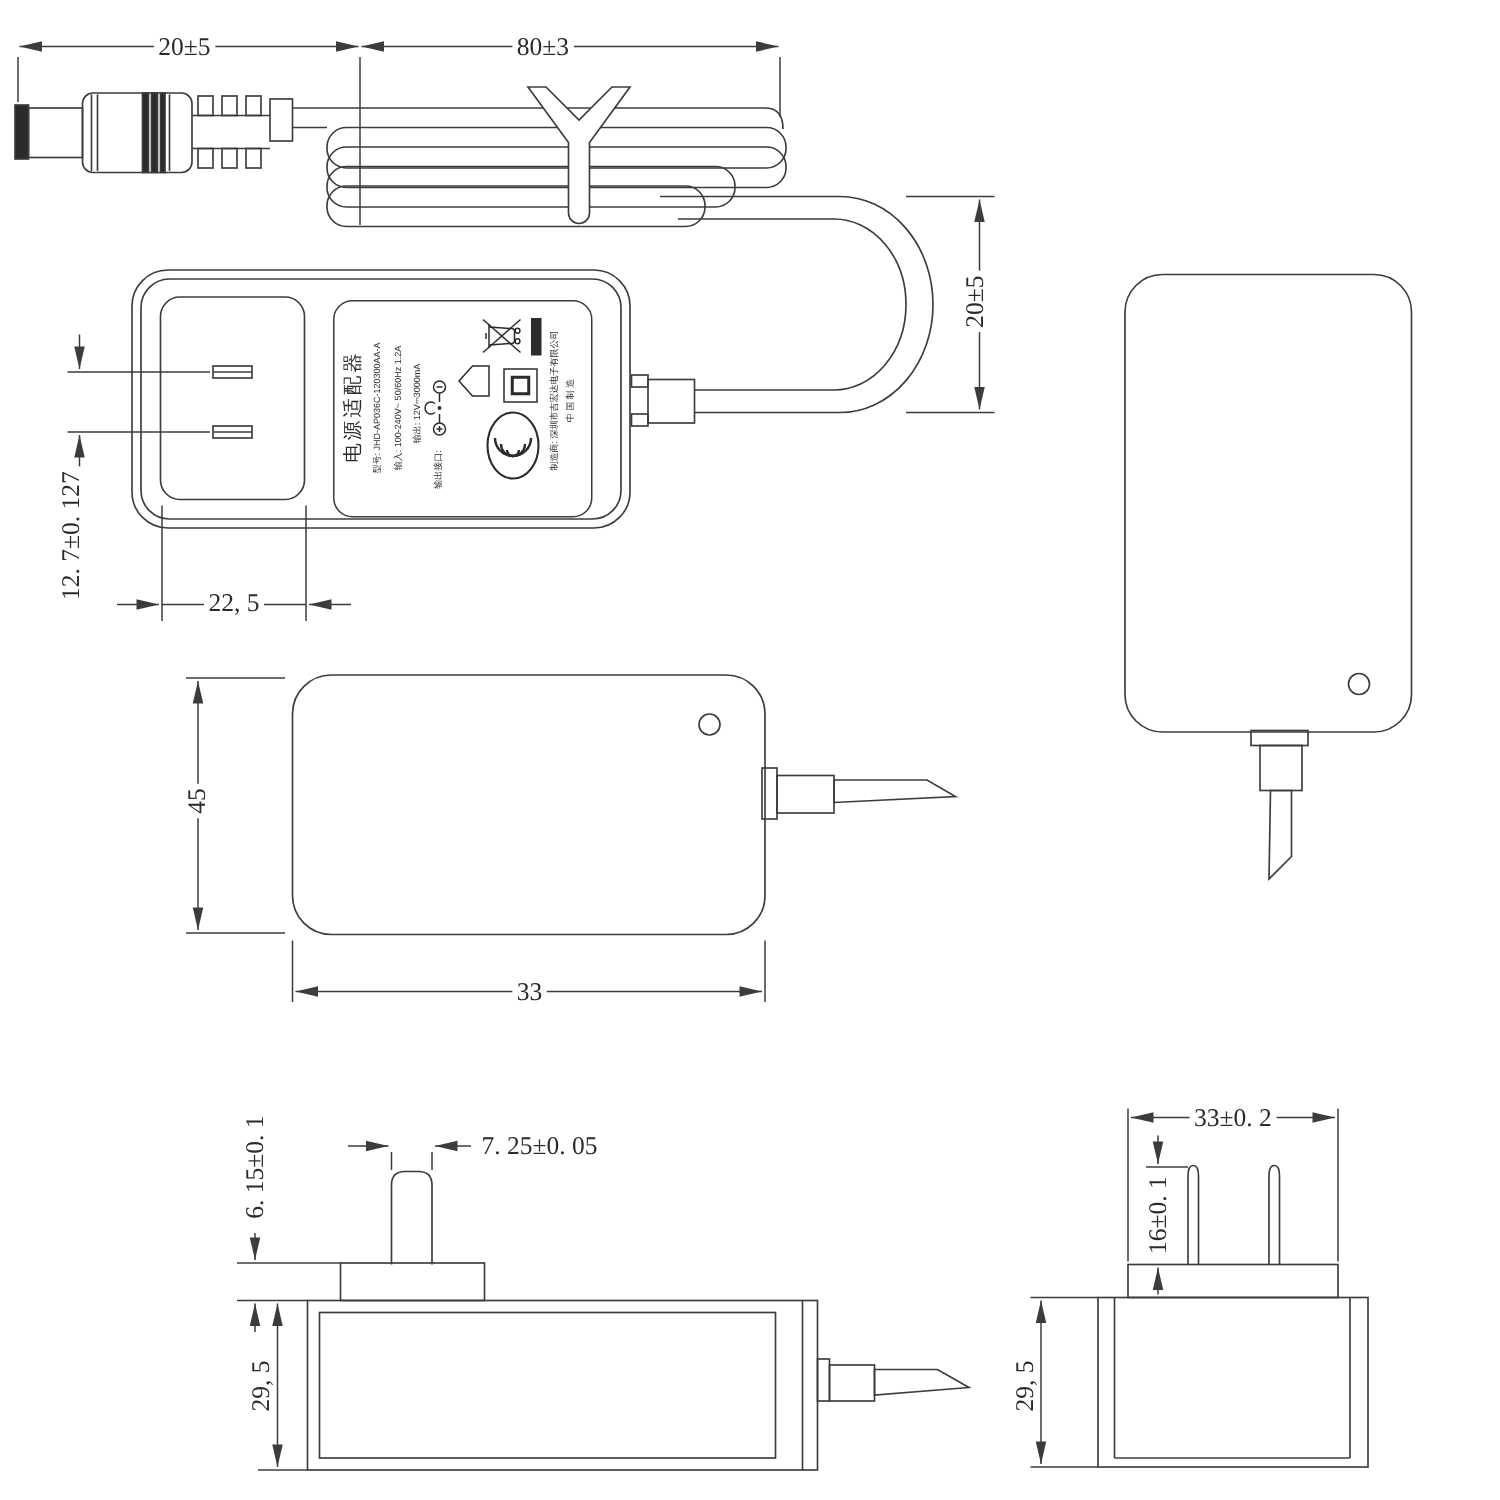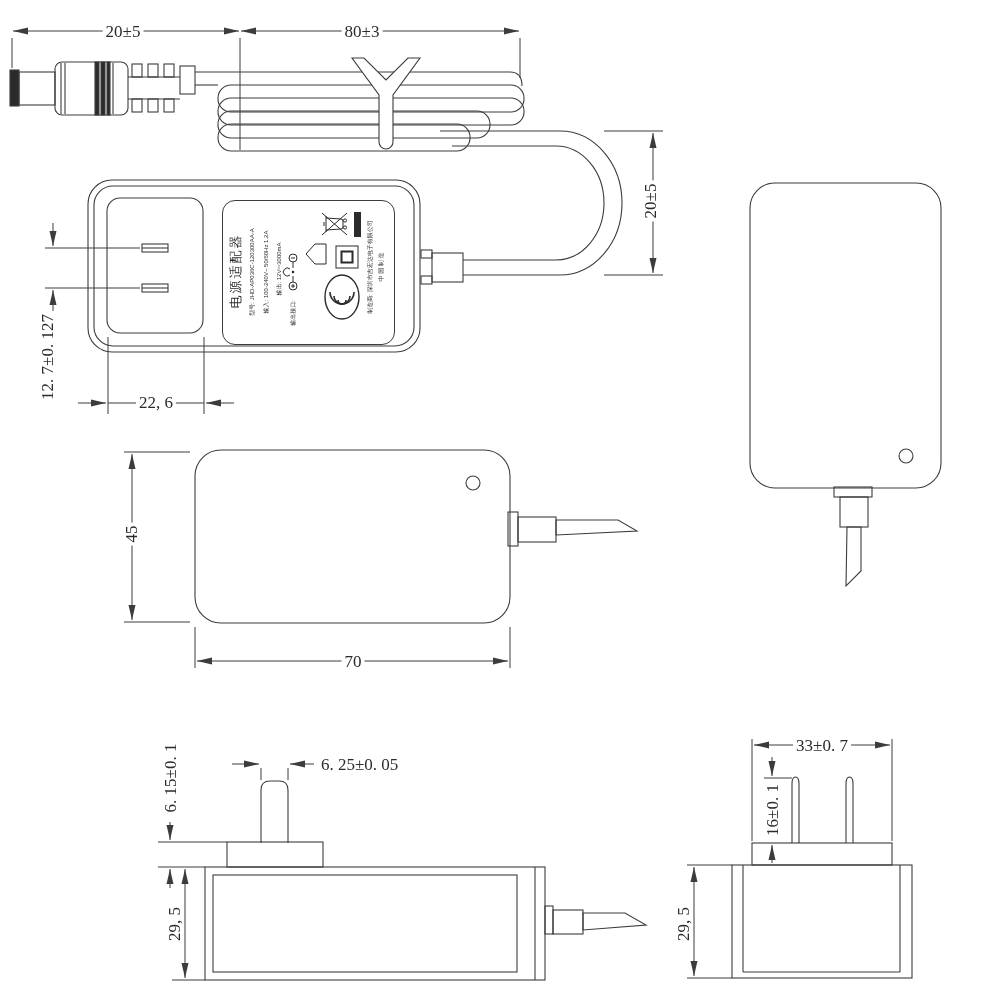--- a/index.html
+++ b/index.html
@@ -266,21 +266,21 @@
   <div class="lcol" style="left:56px;top:68px">输出: 12V⎓3000mA</div>
   <div class="lcol" style="left:70px;top:112px">输出接口:</div>
   <div class="lcol tiny" style="left:147px;top:66px">制造商: 深圳市吉宏达电子有限公司</div>
   <div class="lcol tiny" style="left:158px;top:66px">中 国 制 造</div>
 </div>
 
 <div class="dim" style="left:123px;top:31px">20±5</div>
 <div class="dim" style="left:362px;top:31px">80±3</div>
 <div class="dim v" style="left:650px;top:201px">20±5</div>
 <div class="dim v" style="left:47px;top:357px">12. 7±0. 127</div>
-<div class="dim" style="left:156px;top:402px">22, 6</div>
+<div class="dim" style="left:156px;top:402px">22, 5</div>
 <div class="dim v" style="left:131px;top:534px">45</div>
-<div class="dim" style="left:353px;top:661px">70</div>
-<div class="dim la" style="left:318px;top:764px">6. 25±0. 05</div>
+<div class="dim" style="left:353px;top:661px">33</div>
+<div class="dim la" style="left:318px;top:764px">7. 25±0. 05</div>
 <div class="dim v" style="left:170px;top:778px">6. 15±0. 1</div>
 <div class="dim v" style="left:174px;top:924px">29, 5</div>
-<div class="dim" style="left:822px;top:745px">33±0. 7</div>
+<div class="dim" style="left:822px;top:745px">33±0. 2</div>
 <div class="dim v" style="left:772px;top:810px">16±0. 1</div>
 <div class="dim v" style="left:683px;top:924px">29, 5</div>
 
 </body></html>

